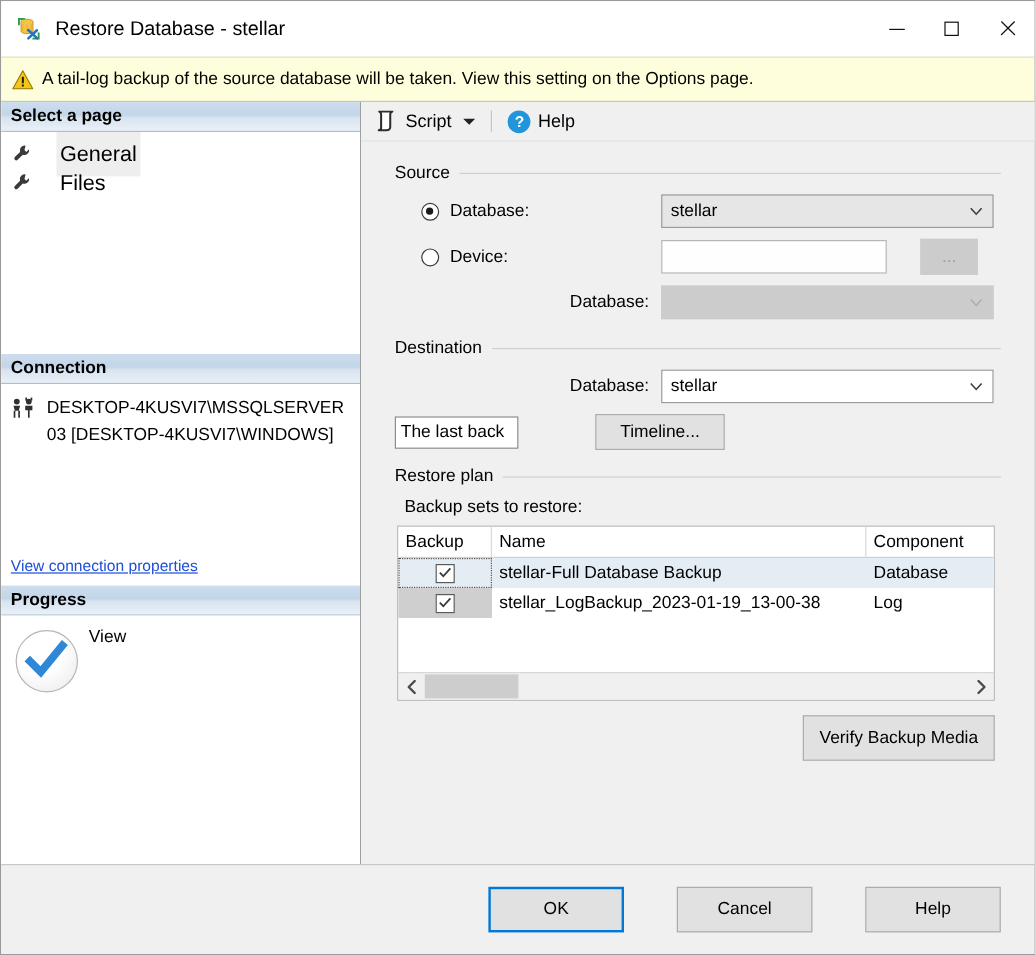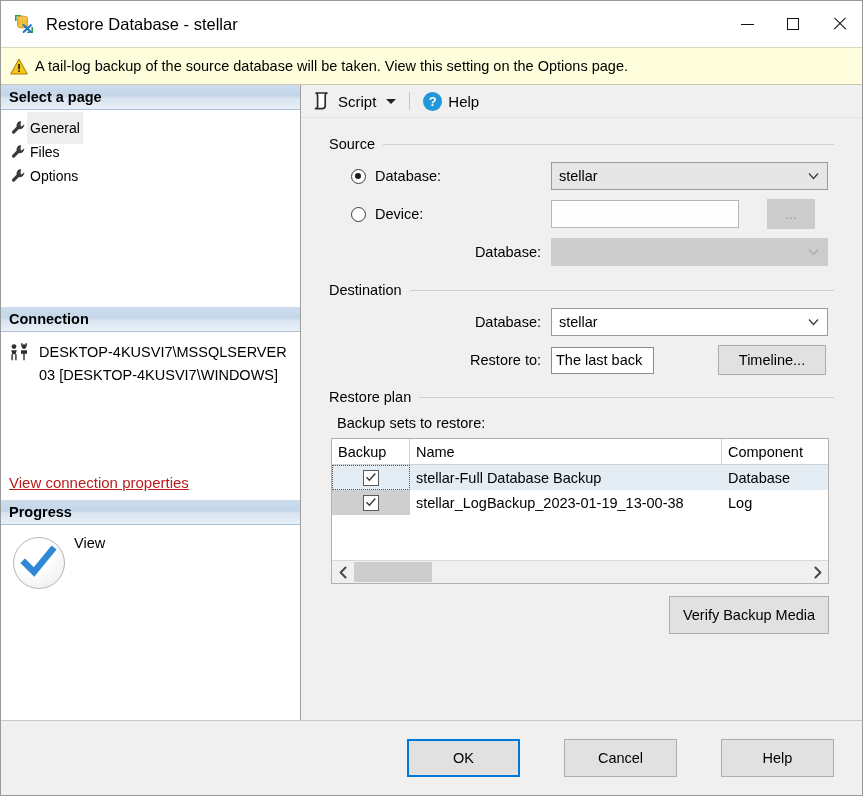--- a/index.html
+++ b/index.html
@@ -118,23 +118,23 @@
   }
   .pane-body { background:#fff; }
 
   #pagelist { padding-top: 6px; flex: 1 1 auto; }
   .page-item {
     display: flex; align-items: center;
     height: 24px;
     padding-left: 10px;
   }
   .page-item .plabel {
-    margin-left: 0;
+    margin-left: 20px;
     padding: 8px 3px;
-    font-size: 14px;
+    font-size: 18px;
   }
   .page-item.selected .plabel { background: #eeeeee; }
 
   .wrench { width: 16px; height: 16px; flex:0 0 auto; }
 
   #connection-body {
     flex: 0 0 auto;
     padding: 9px 8px 6px 8px;
     display: flex;
     flex-direction: column;
@@ -145,23 +145,23 @@
   #conn-icon { width: 22px; height: 20px; flex: 0 0 auto; margin-top: 2px; position: relative;}
   #conn-text {
     margin-left: 8px;
     line-height: 23px;
     font-size: 14.5px;
     width: 250px;
     word-break: break-all;
   }
   #conn-link {
     margin-top: auto;
-    color: #b91c1c;
+    color: #1d4ed8;
     text-decoration: underline;
-    font-size: 15px;
+    font-size: 13px;
     cursor: pointer;
     padding-bottom: 3px;
   }
 
   #progress-body {
     flex: 1 1 auto;
     padding: 12px 8px;
     display: flex;
     align-items: flex-start;
   }
@@ -424,28 +424,20 @@
           <span class="plabel">General</span>
         </div>
         <div class="page-item">
           <span class="wrench">
             <svg width="16" height="16" viewBox="0 0 16 16">
               <path d="M10.3 1.4 a4 4 0 0 0 -4.6 5.2 L1.4 10.9 a1.6 1.6 0 0 0 2.3 2.3 l4.3 -4.3 a4 4 0 0 0 5.2 -4.6 L10.9 6.6 L9.4 5.1 Z" fill="#3a3a3a"></path>
             </svg>
           </span>
           <span class="plabel">Files</span>
         </div>
-        <div class="page-item">
-          <span class="wrench">
-            <svg width="16" height="16" viewBox="0 0 16 16">
-              <path d="M10.3 1.4 a4 4 0 0 0 -4.6 5.2 L1.4 10.9 a1.6 1.6 0 0 0 2.3 2.3 l4.3 -4.3 a4 4 0 0 0 5.2 -4.6 L10.9 6.6 L9.4 5.1 Z" fill="#3a3a3a"></path>
-            </svg>
-          </span>
-          <span class="plabel">Options</span>
-        </div>
       </div>
 
       <div class="pane-header">Connection</div>
       <div id="connection-body" class="pane-body">
         <div id="conn-row">
           <div id="conn-icon">
             <svg width="22" height="20" viewBox="0 0 22 20">
               <circle cx="5" cy="3.6" r="2.4" fill="#303030"></circle>
               <path d="M2.2 7.2 h5.6 l-1.2 4 h1 v6 h-1.4 v-6 h-2.4 v6 h-1.4 v-6 h1 Z" fill="#303030"></path>
               <circle cx="15" cy="3.6" r="2.4" fill="#303030"></circle>
@@ -546,21 +538,20 @@
               <span>stellar</span>
               <span class="caret">
                 <svg class="caret-svg" width="11" height="9" viewBox="0 0 11 9">
                     <path d="M1 1.5 L5.5 6.5 L10 1.5" stroke="#3b3b3b" stroke-width="1.3" fill="none"></path>
                   </svg>
               </span>
             </div>
           </div>
 
           <div class="frow">
-            <span class="flabel-right">Restore to:</span>
             <div class="smallbox">The last back</div>
             <div class="btn" style="width:108px;height:30px;margin-left:64px;">Timeline...</div>
           </div>
         </div>
 
         <div class="group" style="margin-top:14px;">
           <div class="group-title-row">
             <span class="group-title">Restore plan</span>
             <span class="group-line"></span>
           </div>

